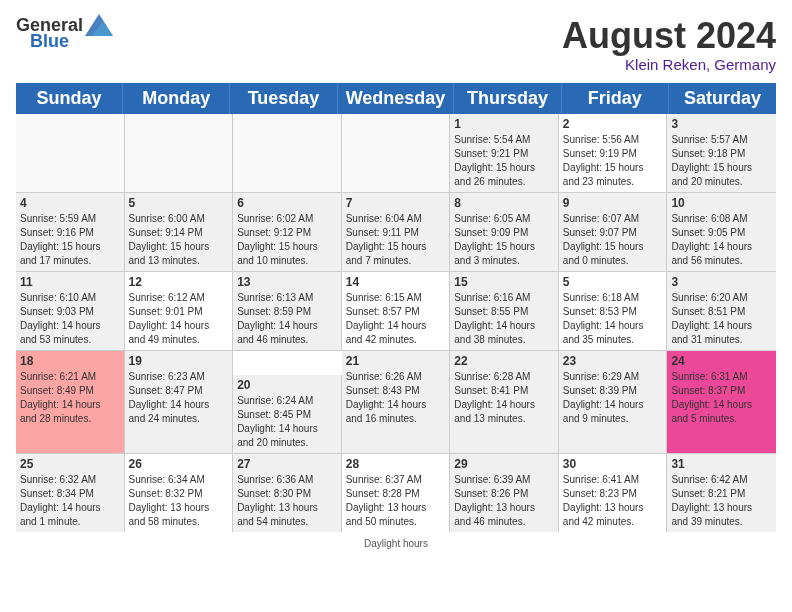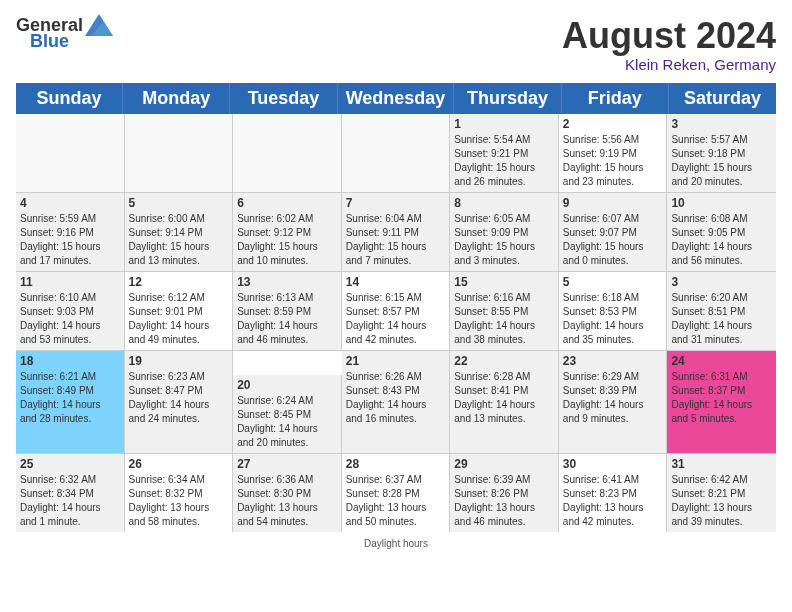--- a/index.html
+++ b/index.html
@@ -267,21 +267,21 @@
           </div>
           <div class="cal-cell shaded">
             <div class="day-number">3</div>
             <div class="cell-text" style="white-space: pre-line;">Sunrise: 6:20 AM
 Sunset: 8:51 PM
 Daylight: 14 hours
 and 31 minutes.</div>
           </div>
         </div>
         <div class="cal-row">
-          <div class="cal-cell shaded" style="background: #7dd3fc;">
+          <div class="cal-cell shaded" style="background: #fca5a5;">
             <div class="day-number">18</div>
             <div class="cell-text" style="white-space: pre-line;">Sunrise: 6:21 AM
 Sunset: 8:49 PM
 Daylight: 14 hours
 and 28 minutes.</div>
           </div>
           <div class="cal-cell" style="background: rgb(240, 240, 240);">
             <div class="day-number">19</div>
             <div class="cell-text" style="white-space: pre-line;">Sunrise: 6:23 AM
 Sunset: 8:47 PM

